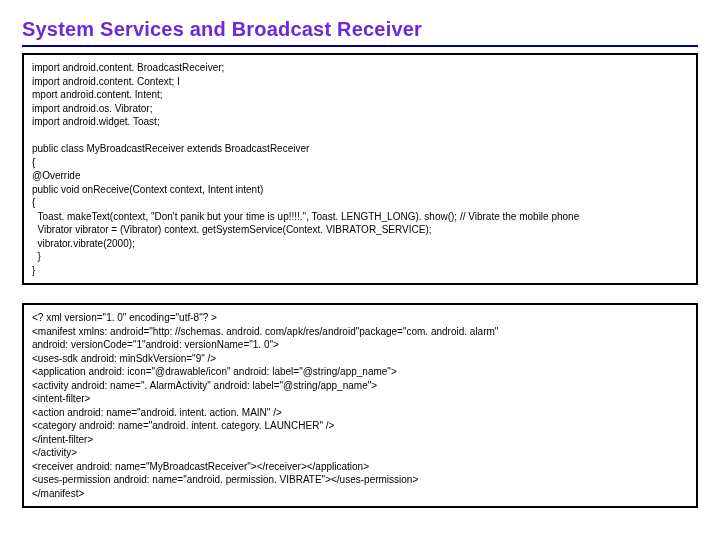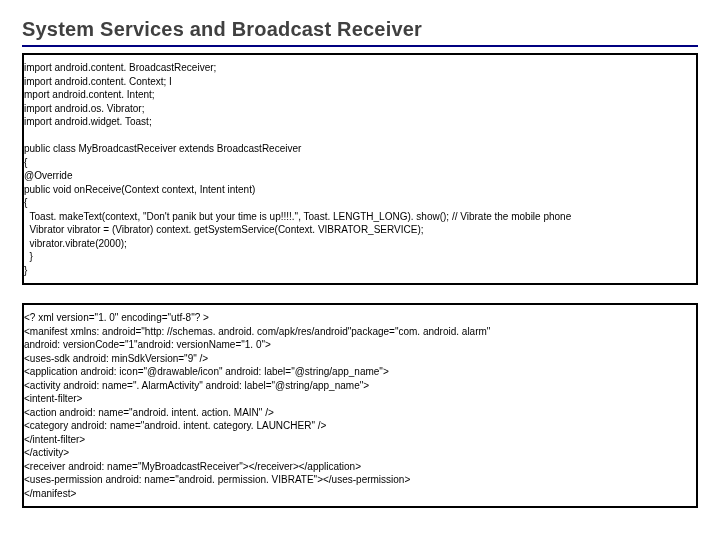--- a/index.html
+++ b/index.html
@@ -6,30 +6,30 @@
     margin: 0;
     padding: 18px 22px;
     font-family: Verdana, Arial, sans-serif;
     background: #fff;
     width: 720px;
     box-sizing: border-box;
   }
   h1 {
     font-size: 20px;
     font-weight: bold;
-    color: #404040;
+    color: #6d28d9;
     margin: 0 0 6px 0;
     border-bottom: 2px solid #000080;
     padding-bottom: 4px;
     letter-spacing: 0.2px;
   }
   .codebox {
     border: 2px solid #000;
     margin-top: 0;
-    padding: 6px 0;
+    padding: 6px 8px;
     font-family: Arial, Helvetica, sans-serif;
     font-size: 10px;
     line-height: 1.35;
     color: #000;
     white-space: pre-wrap;
   }
   .spacer {
     height: 18px;
   }
 </style>

